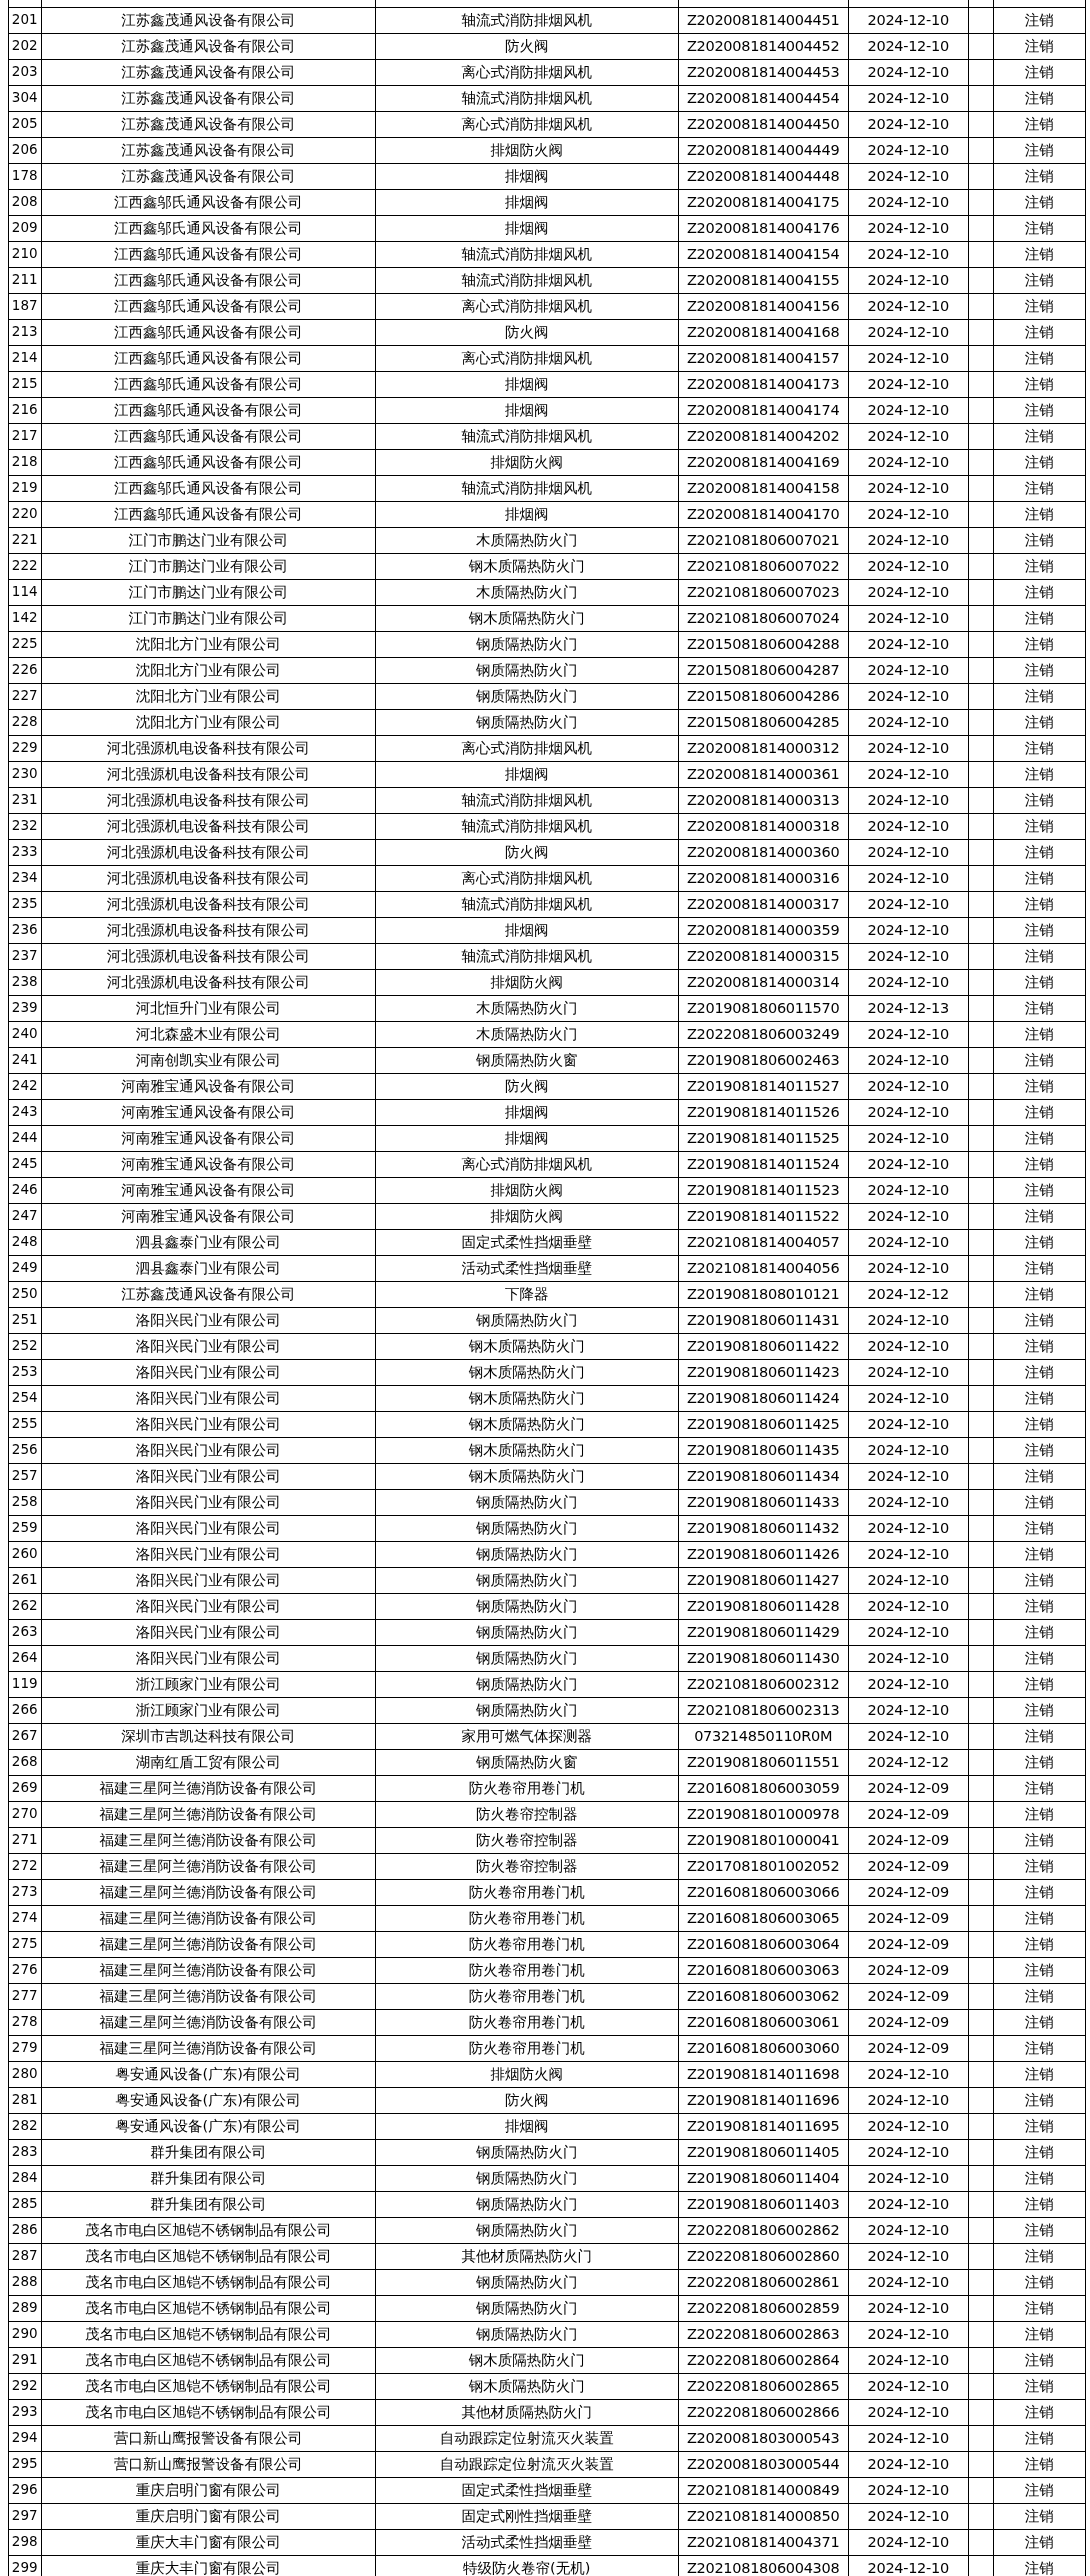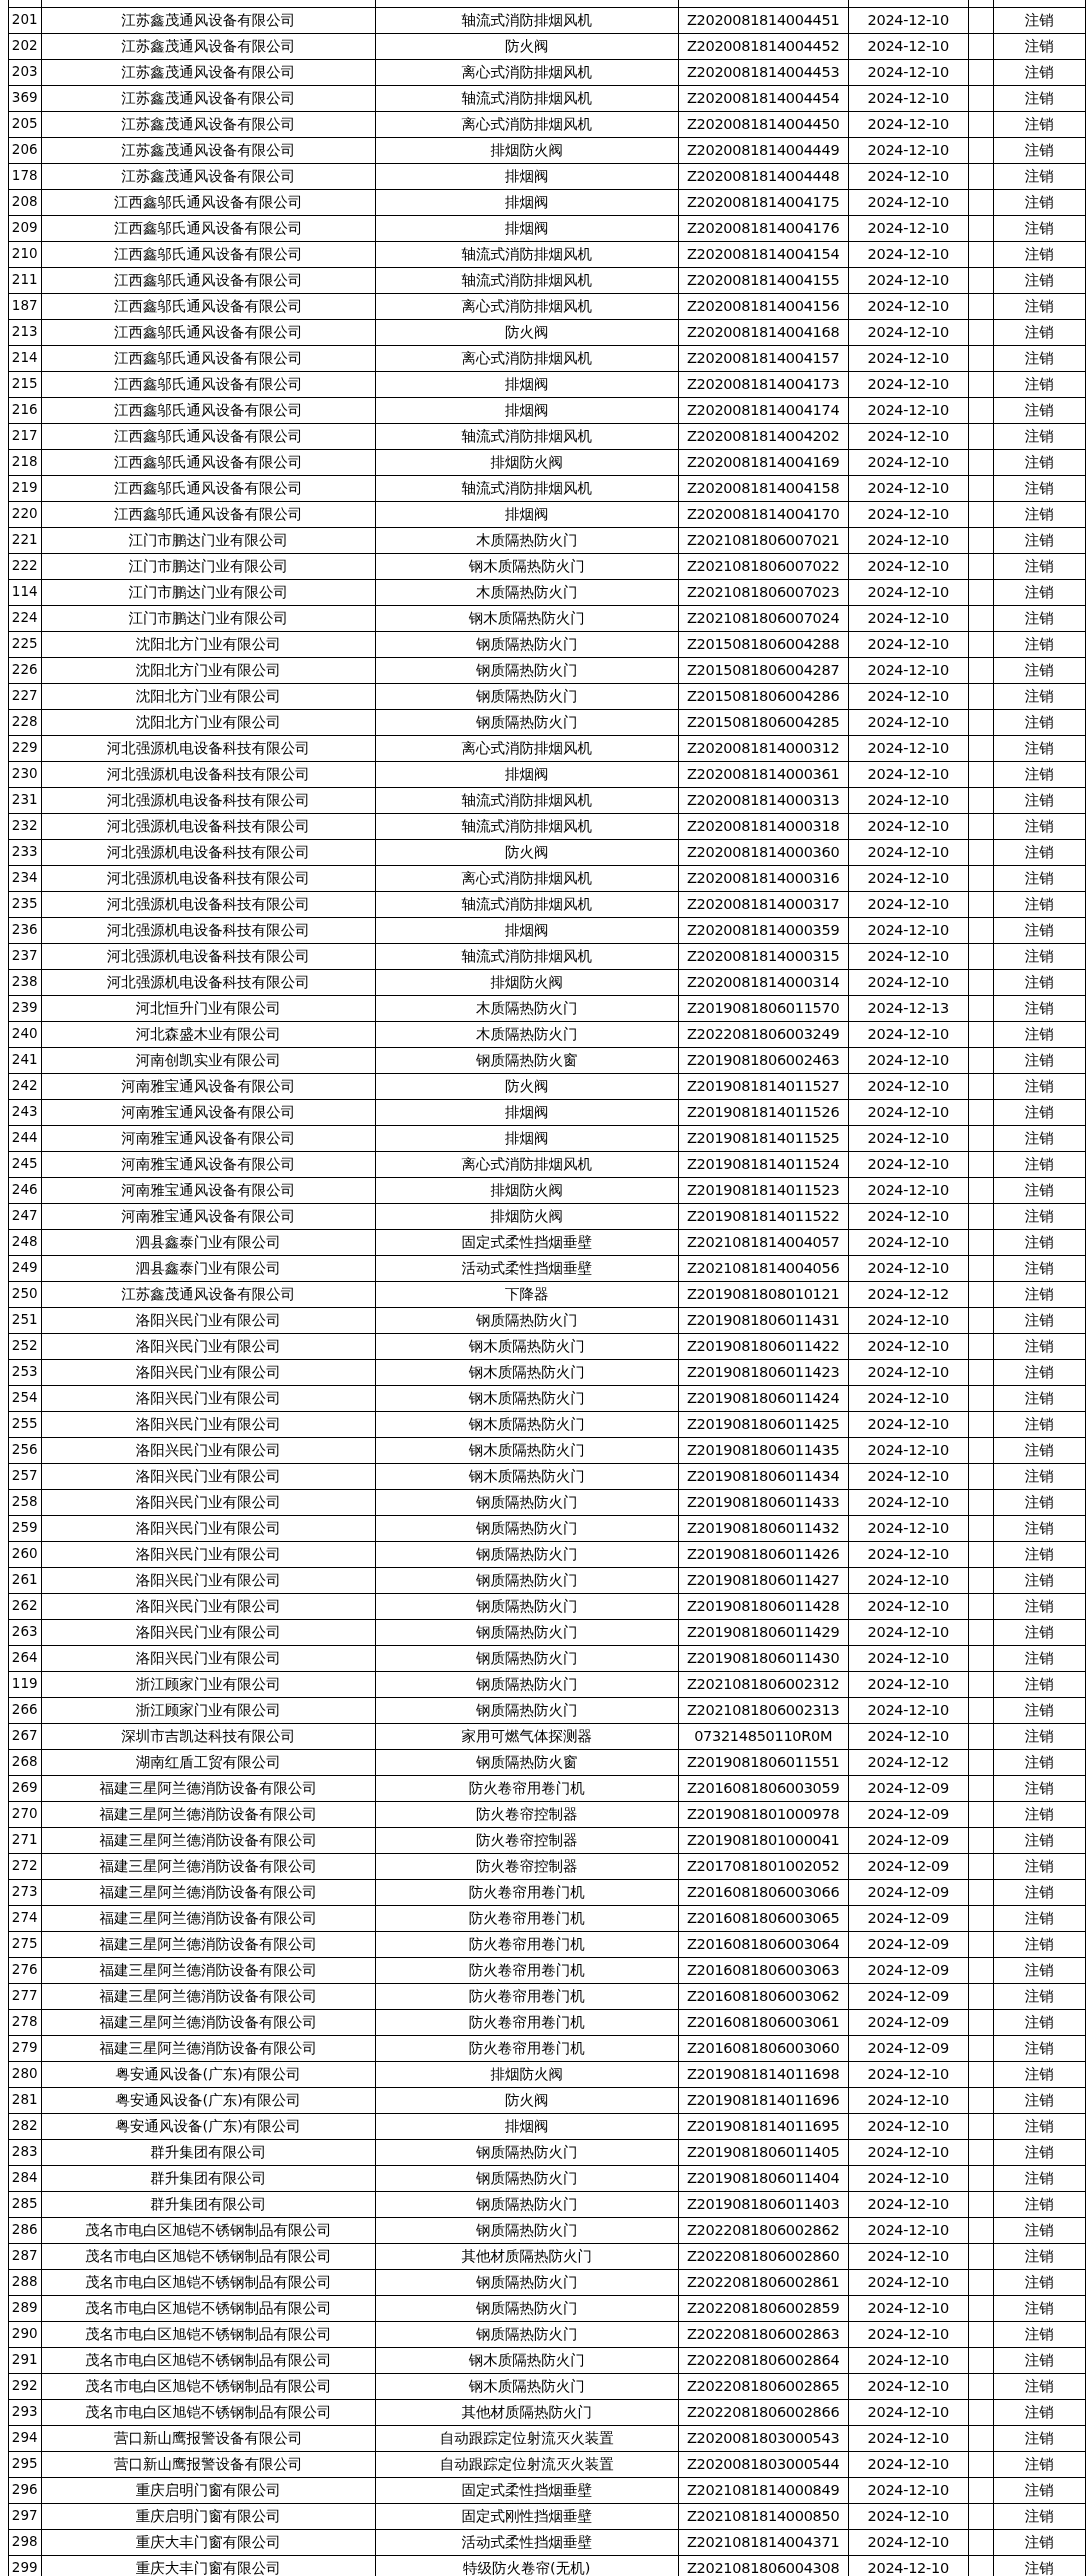--- a/index.html
+++ b/index.html
@@ -89,21 +89,21 @@
     <div class="cell c-num">203</div>
     <div class="cell c-company">江苏鑫茂通风设备有限公司</div>
     <div class="cell c-product">离心式消防排烟风机</div>
     <div class="cell c-cert">Z2020081814004453</div>
     <div class="cell c-date">2024-12-10</div>
     <div class="cell c-blank"></div>
     <div class="cell c-status">注销</div>
   </div>
 
   <div class="t-row">
-    <div class="cell c-num">369</div>
+    <div class="cell c-num">304</div>
     <div class="cell c-company">江苏鑫茂通风设备有限公司</div>
     <div class="cell c-product">轴流式消防排烟风机</div>
     <div class="cell c-cert">Z2020081814004454</div>
     <div class="cell c-date">2024-12-10</div>
     <div class="cell c-blank"></div>
     <div class="cell c-status">注销</div>
   </div>
 
   <div class="t-row">
     <div class="cell c-num">205</div>
@@ -289,21 +289,21 @@
     <div class="cell c-num">114</div>
     <div class="cell c-company">江门市鹏达门业有限公司</div>
     <div class="cell c-product">木质隔热防火门</div>
     <div class="cell c-cert">Z2021081806007023</div>
     <div class="cell c-date">2024-12-10</div>
     <div class="cell c-blank"></div>
     <div class="cell c-status">注销</div>
   </div>
 
   <div class="t-row">
-    <div class="cell c-num">224</div>
+    <div class="cell c-num">142</div>
     <div class="cell c-company">江门市鹏达门业有限公司</div>
     <div class="cell c-product">钢木质隔热防火门</div>
     <div class="cell c-cert">Z2021081806007024</div>
     <div class="cell c-date">2024-12-10</div>
     <div class="cell c-blank"></div>
     <div class="cell c-status">注销</div>
   </div>
 
   <div class="t-row">
     <div class="cell c-num">225</div>

